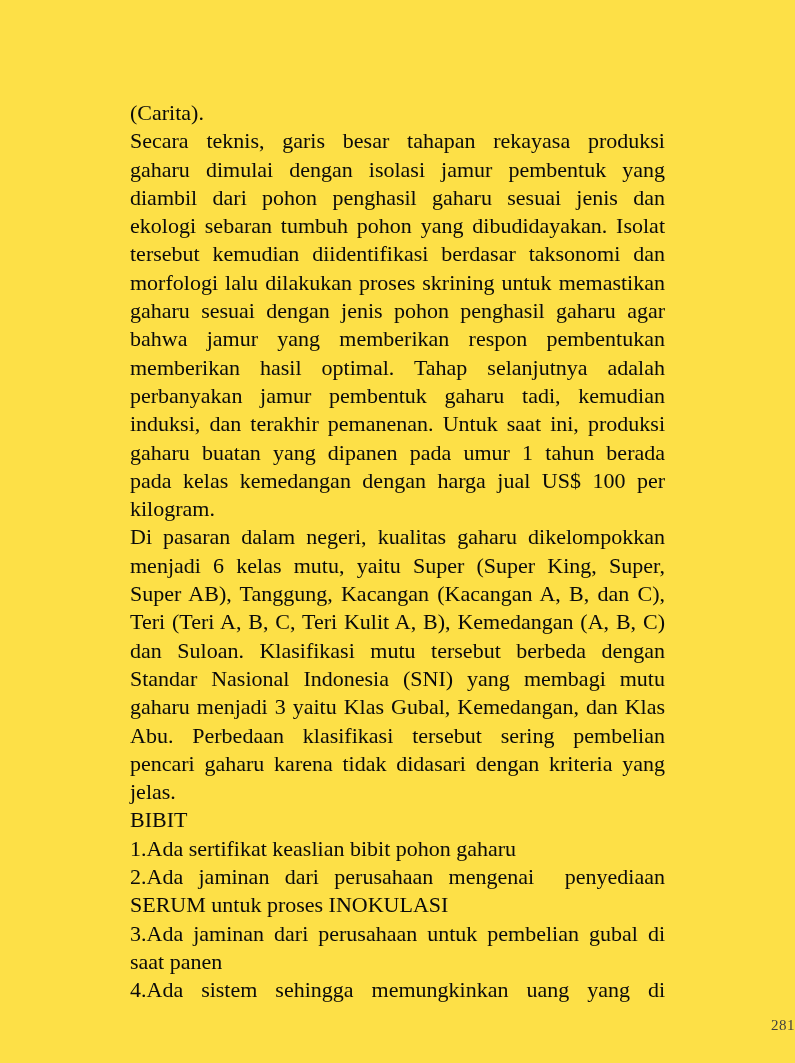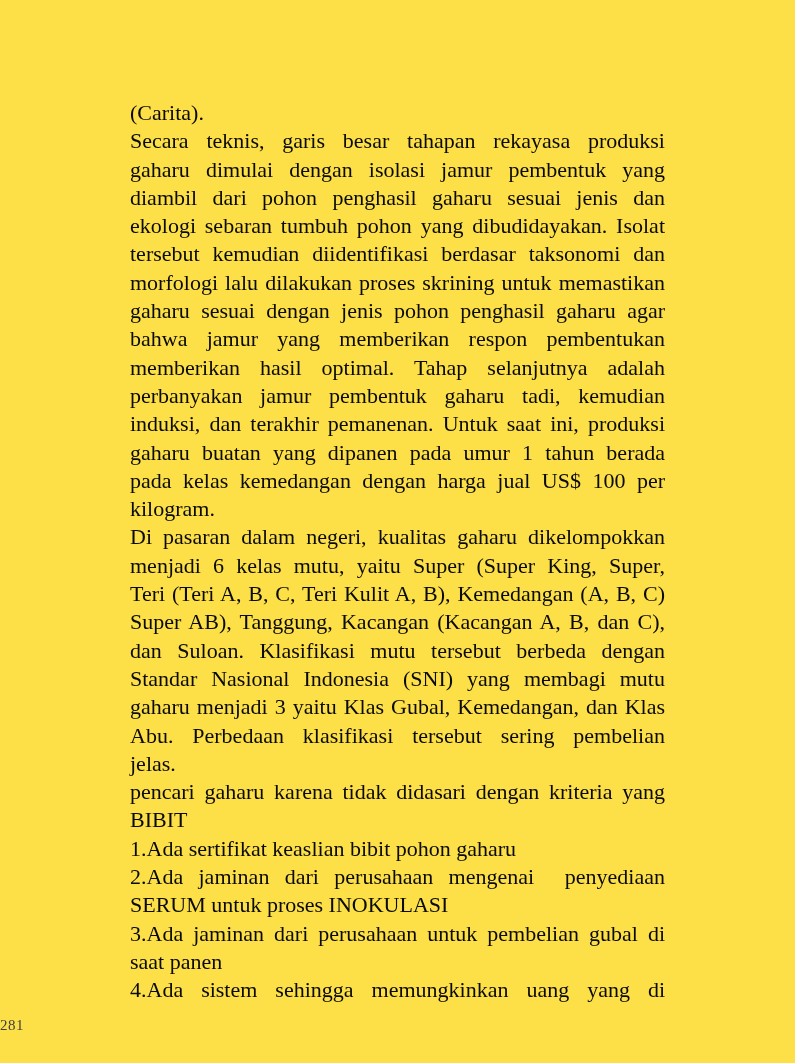--- a/index.html
+++ b/index.html
@@ -37,21 +37,21 @@
   .line.justify {
     text-align: justify;
     text-align-last: justify;
     text-justify: inter-word;
   }
   .page-number {
     position: absolute;
     left: 0;
     top: 1016px;
     width: 795px;
-    text-align: left;
+    text-align: right;
     font-size: 15px;
     line-height: 18px;
     color: #3f3f3f;
     letter-spacing: 0.5px;
   }
 </style>
 </head>
 <body>
 
 <div class="page">
@@ -71,28 +71,28 @@
         <div class="line justify">memberikan hasil optimal. Tahap selanjutnya adalah</div>
         <div class="line justify">perbanyakan jamur pembentuk gaharu tadi, kemudian</div>
         <div class="line justify">induksi, dan terakhir pemanenan. Untuk saat ini, produksi</div>
         <div class="line justify">gaharu buatan yang dipanen pada umur 1 tahun berada</div>
         <div class="line justify">pada kelas kemedangan dengan harga jual US$ 100 per</div>
         <div class="line">kilogram.</div>
       </div>
       <div class="paragraph">
         <div class="line justify">Di pasaran dalam negeri, kualitas gaharu dikelompokkan</div>
         <div class="line justify">menjadi 6 kelas mutu, yaitu Super (Super King, Super,</div>
+        <div class="line justify">Super AB), Tanggung, Kacangan (Kacangan A, B, dan C),</div>
         <div class="line justify">Teri (Teri A, B, C, Teri Kulit A, B), Kemedangan (A, B, C)</div>
-        <div class="line justify">Super AB), Tanggung, Kacangan (Kacangan A, B, dan C),</div>
         <div class="line justify">dan Suloan. Klasifikasi mutu tersebut berbeda dengan</div>
         <div class="line justify">Standar Nasional Indonesia (SNI) yang membagi mutu</div>
         <div class="line justify">gaharu menjadi 3 yaitu Klas Gubal, Kemedangan, dan Klas</div>
         <div class="line justify">Abu. Perbedaan klasifikasi tersebut sering pembelian</div>
+        <div class="line justify">pencari gaharu karena tidak didasari dengan kriteria yang</div>
         <div class="line">jelas.</div>
-        <div class="line justify">pencari gaharu karena tidak didasari dengan kriteria yang</div>
       </div>
       <div class="paragraph bold">
         <div class="line">BIBIT</div>
       </div>
       <div class="paragraph">
         <div class="line">1.Ada sertifikat keaslian bibit pohon gaharu</div>
       </div>
       <div class="paragraph">
         <div class="line justify">2.Ada jaminan dari perusahaan mengenai &nbsp;penyediaan</div>
         <div class="line">SERUM untuk proses INOKULASI</div>

